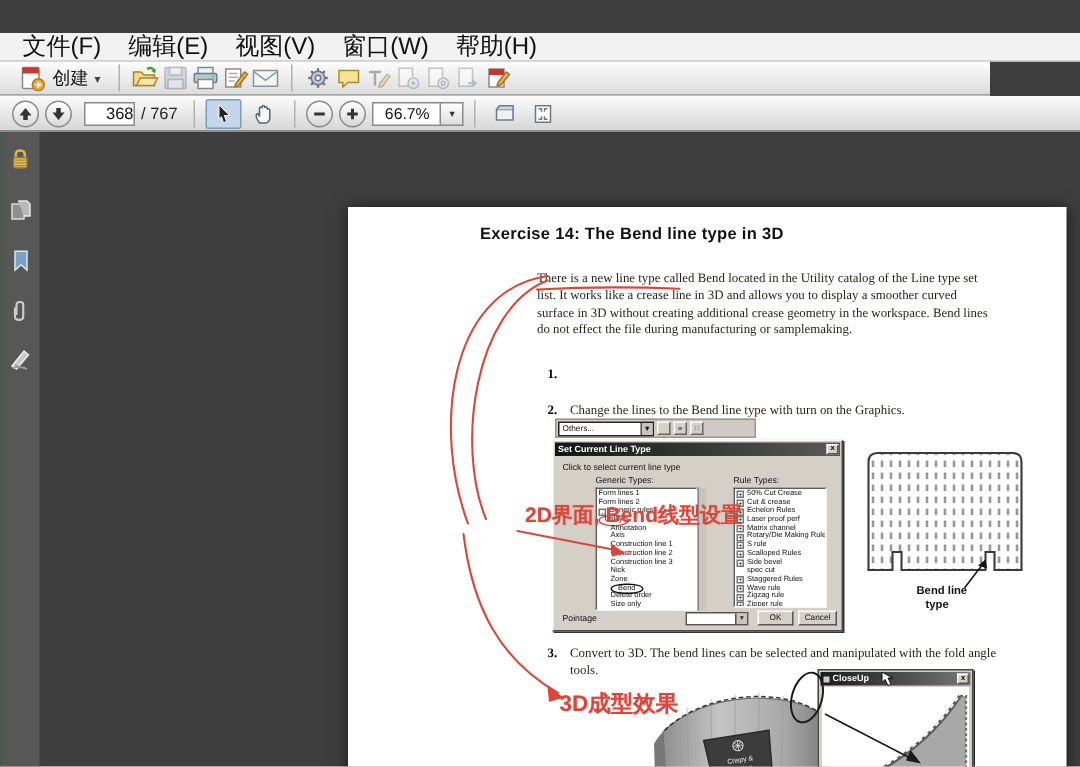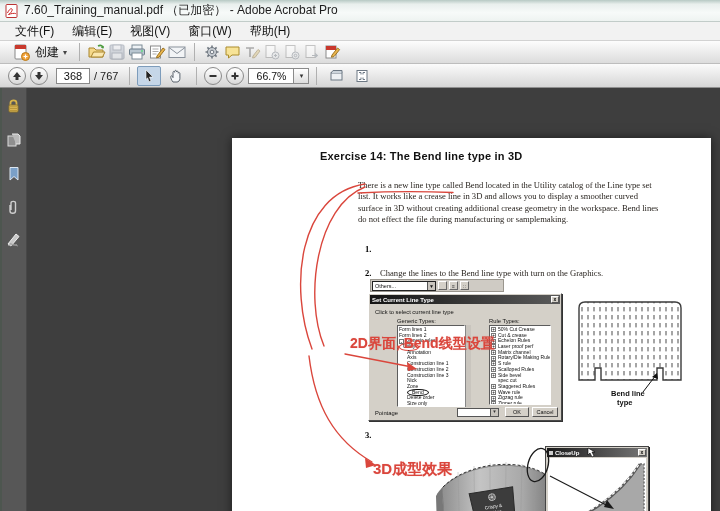--- a/index.html
+++ b/index.html
@@ -9,39 +9,39 @@
   
   .titlebar { position:absolute; left:0; top:0; width:720px; height:22px;
     background:linear-gradient(#b7c9c4 0%, #e9efed 20%, #f7faf9 60%, #eef3f1 100%);
     display:flex; align-items:center; padding-left:5px; border-bottom:1px solid #c2ccc9;}
   .titlebar .pdficon { width:14px; height:14px; margin-right:5px; position:relative; }
   .title-text { font-size:12px; color:#1d1d1d; white-space:nowrap; }
 
   
   .menubar { position:absolute; left:0; top:22px; width:720px; height:19px; background:#f2f2f2;
     border-bottom:1px solid #d2d2d2; display:flex; align-items:center; padding-left:6px; }
-  .menu-item { font-size:12px; color:#111; padding:1px 9px; cursor:default;text-align:center; }
-
-  
-  .toolbar1 { position:absolute; left:0; top:41px; width:720px; height:23px;
+  .menu-item { font-size:16px; color:#111; padding:1px 9px; cursor:default;text-align:center; }
+
+  
+  .toolbar1 { position:absolute; left:0; top:41px; width:660px; height:23px;
     background:linear-gradient(#fdfdfd,#dcdcdc); border-bottom:1px solid #bdbdbd;
     display:flex; align-items:center; padding-left:6px; }
   .toolbar2 { position:absolute; left:0; top:64px; width:720px; height:24px;
     background:linear-gradient(#fbfbfb,#d6d6d6); border-bottom:1px solid #8f8f8f;
     display:flex; align-items:center; padding-left:8px; }
   .tb-sep { width:1px; height:18px; background:#b0b0b0; margin:0 7px; }
   .tb-btn { display:flex; align-items:center; gap:4px; padding:2px 5px; border-radius:3px; }
   .tbi { width:20px; height:19px; display:flex; align-items:center; justify-content:center; }
   .tbi.dim { opacity:.45; }
   .create-label { font-size:12px; color:#111; }
   .caret { font-size:8px; color:#444; }
   .circle-btn { width:18px; height:18px; border-radius:50%; border:1px solid #8a8a8a;
     background:linear-gradient(#ffffff,#d8d8d8); display:flex; align-items:center; justify-content:center; margin-right:4px;}
   .page-input { width:34px; height:16px; border:1px solid #8a8a8a; background:#fff; font-size:11px;
-    text-align:center; color:#111; margin:0 4px; font-family:"Liberation Sans",sans-serif;}
+    text-align:right; color:#111; margin:0 4px; font-family:"Liberation Sans",sans-serif;}
   .page-total { font-size:11px; color:#222; margin-right:4px; }
   .tool-btn { width:24px; height:20px; display:flex; align-items:center; justify-content:center;
     border-radius:2px; margin-right:2px; }
   .tool-btn.pressed { background:#c5d6e8; border:1px solid #7d9cbb; }
   .zoom-box { width:46px; height:16px; border:1px solid #8a8a8a; background:#fff; font-size:10.5px;
     display:flex; align-items:center; justify-content:center; color:#111; }
   .zoom-drop { width:15px; height:16px; border:1px solid #8a8a8a; border-left:none;
     background:linear-gradient(#fff,#ddd); display:flex; align-items:center; justify-content:center; font-size:7px; color:#333;}
 
   
@@ -114,29 +114,20 @@
   .note-3d { left:141px; top:322px; font-size:15px; }
 
   .overlay { position:absolute; left:0; top:0; width:479px; height:421px; z-index:25; pointer-events:none; }
   .imgsvg { position:absolute; }
 </style>
 </head>
 <body>
 
 <div id="app">
 
-  <div class="titlebar">
-    <span class="pdficon">
-      <svg width="14" height="14" viewBox="0 0 14 14">
-        <rect x="1" y="0.5" width="11" height="13" rx="1" fill="#fff" stroke="#b33" stroke-width="1"></rect>
-        <path d="M2.5 9 C4 5.5 6 4 7 5 C8 6 5.5 9.5 3.5 10.5 C6 9.5 9.5 9 10.8 9.6" stroke="#c22" stroke-width="1" fill="none"></path>
-      </svg>
-    </span>
-    <span class="title-text">7.60_Training_manual.pdf （已加密） - Adobe Acrobat Pro</span>
-  </div>
 
   <div class="menubar">
       <span class="menu-item" data-item-text="">文件(F)</span>
       <span class="menu-item" data-item-text="">编辑(E)</span>
       <span class="menu-item" data-item-text="">视图(V)</span>
       <span class="menu-item" data-item-text="">窗口(W)</span>
       <span class="menu-item" data-item-text="">帮助(H)</span>
     </div>
 
   <div class="toolbar1">
@@ -477,20 +468,21 @@
           </pattern>
         </defs>
         <path d="M12 4 H102 Q108 4 108 10 V82 H90 V70 H84 V82 H28 V70 H22 V82 H6 V10 Q6 4 12 4 Z" fill="url(#dashpat)" stroke="#3a3a3a" stroke-width="1.4"></path>
         <text x="38" y="98" font-size="7.5" font-weight="bold" font-family="Liberation Sans, sans-serif" fill="#111">Bend line</text>
         <text x="44" y="107" font-size="7.5" font-weight="bold" font-family="Liberation Sans, sans-serif" fill="#111">type</text>
         <line x1="70" y1="94" x2="83" y2="77" stroke="#111" stroke-width="1"></line>
         <polygon points="84,75 79,79 85,81" fill="#111"></polygon>
       </svg>
 
       <span class="stepnum" style="left:133px; top:292px">3.</span>
+      <div class="pg doc-body steptext" style="left:148px; top:292px; width:300px">Convert to 3D. The bend lines can be selected and manipulated with the fold angle tools.</div>
 
       <svg class="imgsvg" style="left:196px; top:312px" width="130" height="109" viewBox="0 0 130 109">
         <defs>
           <linearGradient id="band" x1="0" y1="0" x2="1" y2="0">
             <stop offset="0" stop-color="#8f8f8f"></stop>
             <stop offset="0.35" stop-color="#c4c4c4"></stop>
             <stop offset="0.75" stop-color="#a8a8a8"></stop>
             <stop offset="1" stop-color="#7e7e7e"></stop>
           </linearGradient>
         </defs>

